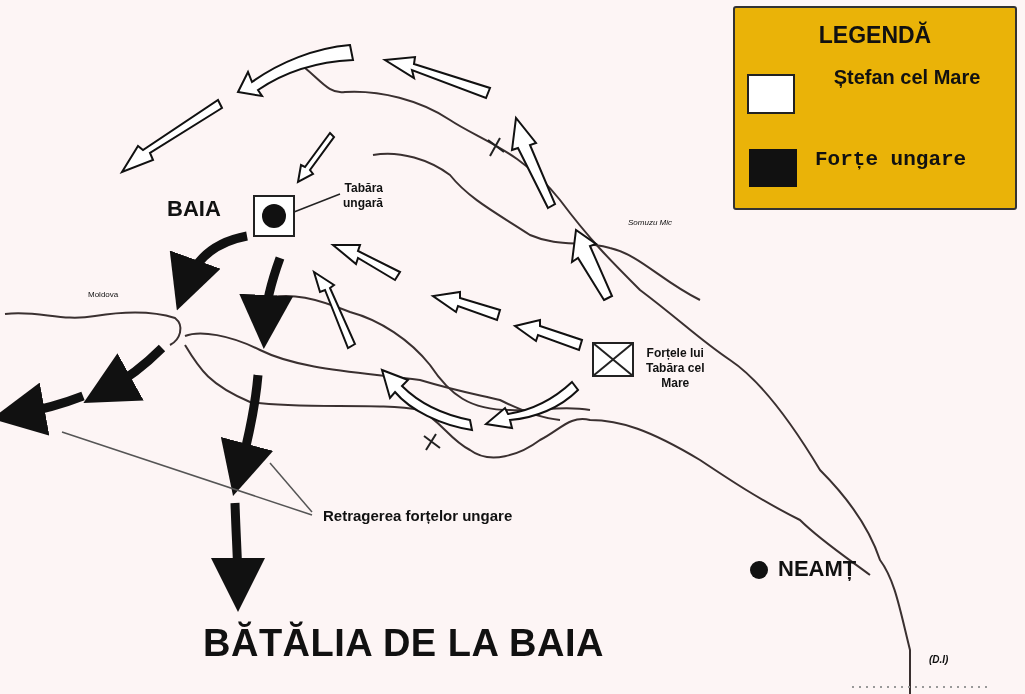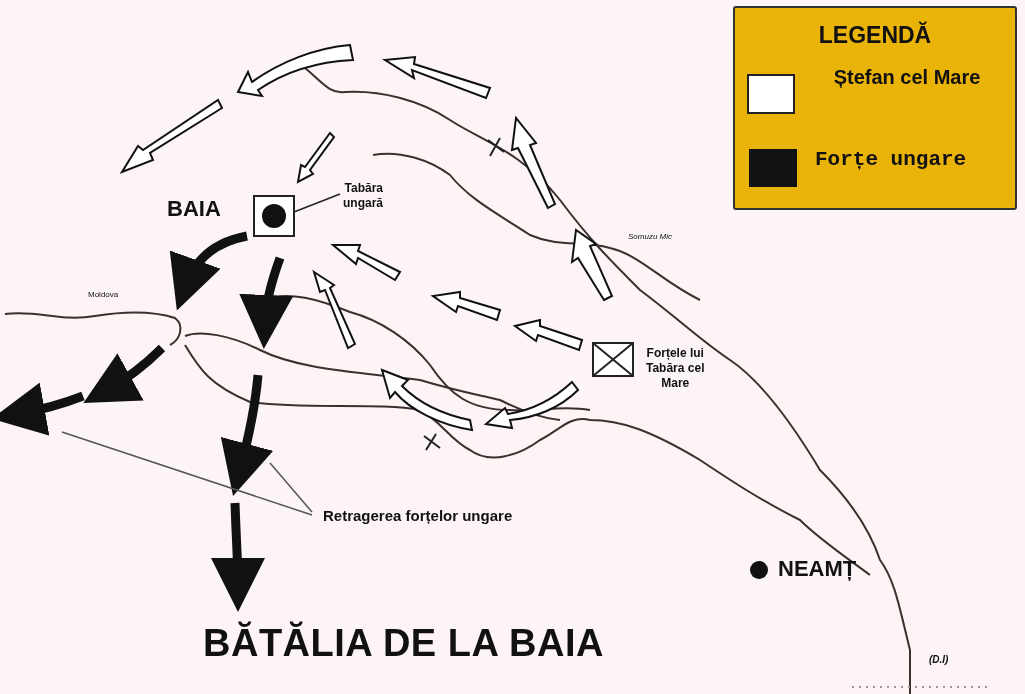--- a/index.html
+++ b/index.html
@@ -101,19 +101,19 @@
   <div>Tabăra</div>
   <div>ungară</div>
 </div>
 <div class="lbl" style="left:646px; top:346px; font-size:12px; line-height:15px; text-align:center;">
   <div>Forțele lui</div>
   <div>Tabăra cel</div>
   <div>Mare</div>
 </div>
 
 <div class="lbl" style="left:88px; top:290px; font-size:8px; font-weight:normal;">Moldova</div>
-<div class="lbl" style="left:628px; top:232px; font-size:8px; font-weight:normal; font-style:italic;">Somuzu Mic</div>
+<div class="lbl" style="left:628px; top:218px; font-size:8px; font-weight:normal; font-style:italic;">Somuzu Mic</div>
 
 <div class="lbl" style="left:323px; top:507px; font-size:15px;">Retragerea forțelor ungare</div>
 
 <div class="lbl" style="left:203px; top:622px; font-size:38px; letter-spacing:0.5px;">BĂTĂLIA DE LA BAIA</div>
 
 <div class="lbl" style="left:929px; top:654px; font-size:10px; font-style:italic;text-align:right;">(D.I)</div>
 
 </body></html>

